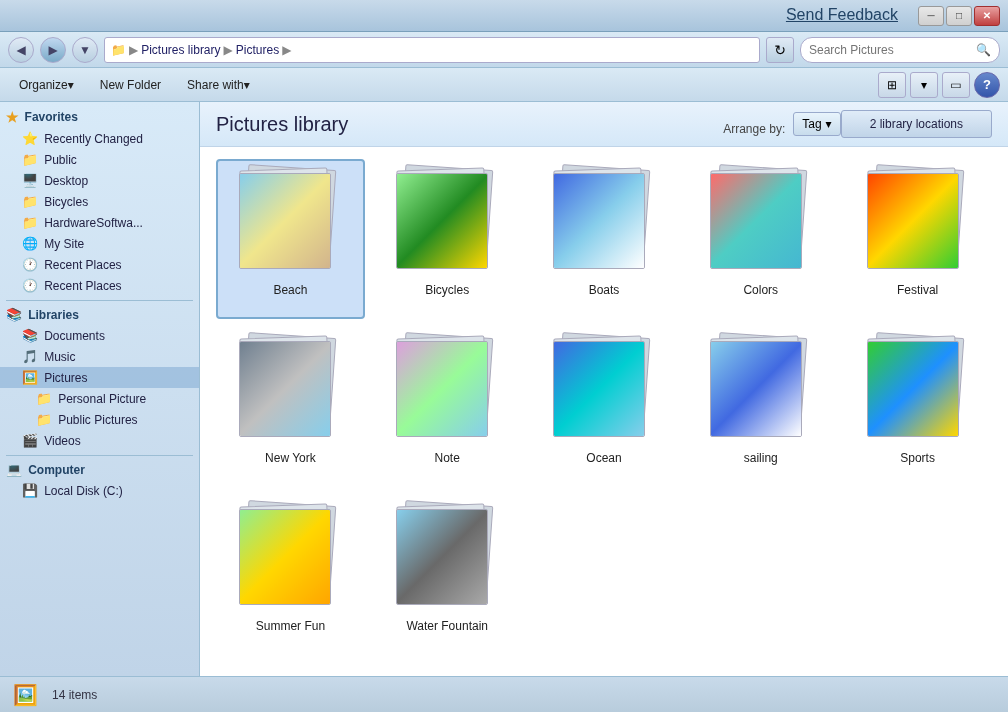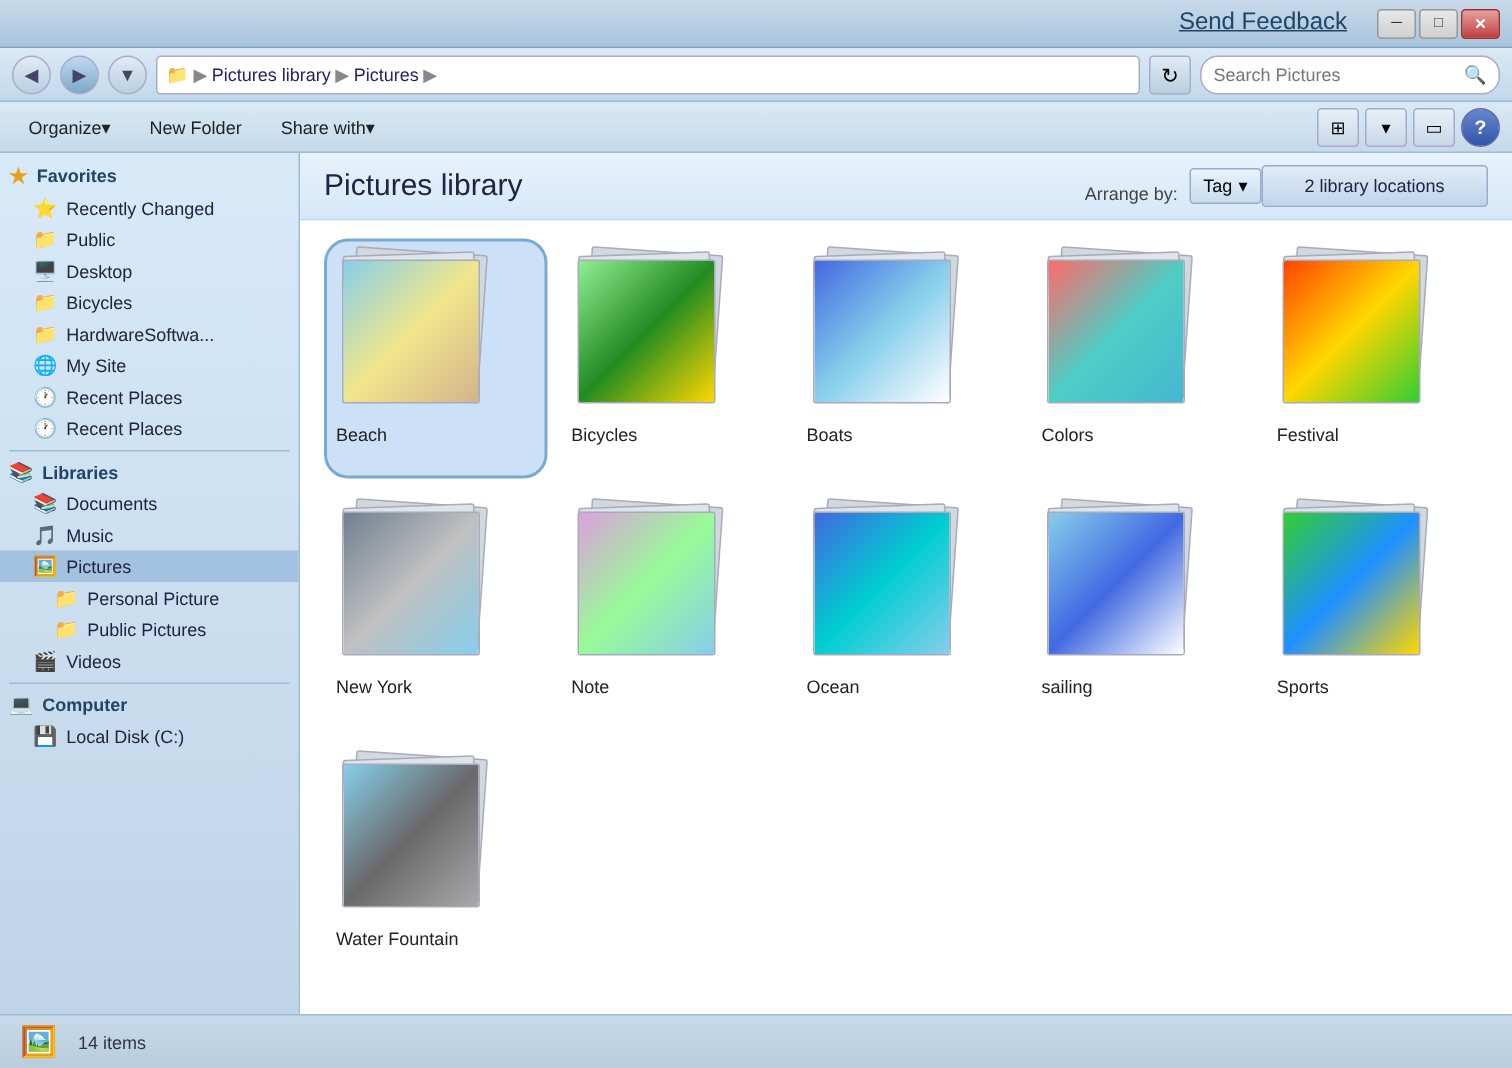--- a/index.html
+++ b/index.html
@@ -270,24 +270,24 @@
       background: white;
       align-content: start;
     }
     .file-grid::-webkit-scrollbar { width: 14px; }
     .file-grid::-webkit-scrollbar-track { background: #e8f0f8; }
     .file-grid::-webkit-scrollbar-thumb { background: #8bacc0; border-radius: 6px; }
 
     .folder-item {
       display: flex;
       flex-direction: column;
-      align-items: flex-start;
+      align-items: center;
       cursor: pointer;
       padding: 6px;
-      border-radius: 16px;
+      border-radius: 4px;
       border: 2px solid transparent;
     }
     .folder-item.selected { background: #cce0f8; border-color: #7aaad0; }
 
     
     .photo-stack {
       position: relative;
       width: 110px;
       height: 110px;
     }
@@ -644,20 +644,30 @@
               <div class="photo-img sports"></div>
             </div>
           </div>
           <div class="folder-label">Sports</div>
         </div>
         <div class="folder-item">
           <div class="photo-stack">
             <div class="photo-back2"></div>
             <div class="photo-back1"></div>
             <div class="photo-front">
+              <div class="photo-img summerfun"></div>
+            </div>
+          </div>
+          <div class="folder-label">Summer Fun</div>
+        </div>
+        <div class="folder-item">
+          <div class="photo-stack">
+            <div class="photo-back2"></div>
+            <div class="photo-back1"></div>
+            <div class="photo-front">
               <div class="photo-img waterfountain"></div>
             </div>
           </div>
           <div class="folder-label">Water Fountain</div>
         </div>
       </div>
   </div>
 </div>
 
 <div class="status-bar">

